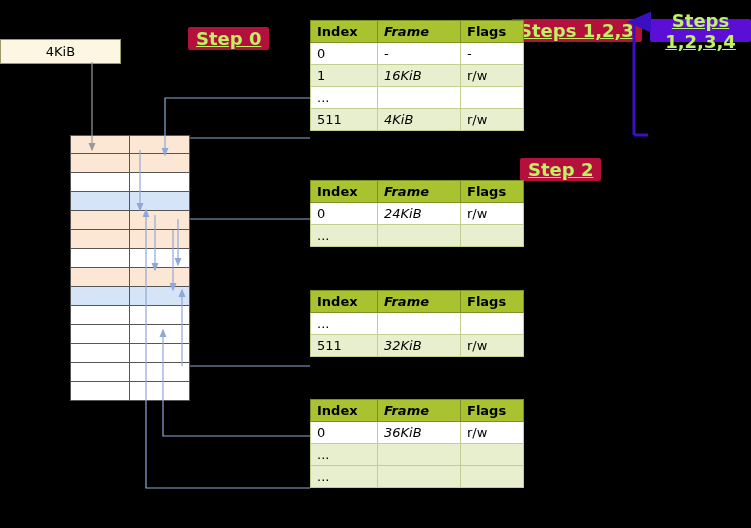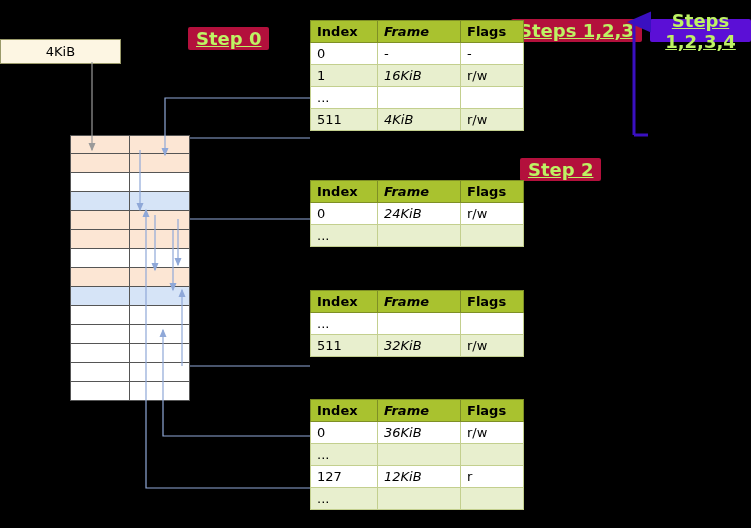--- a/index.html
+++ b/index.html
@@ -261,25 +261,20 @@
         <tbody>
           <tr>
             <td class="col-index">0</td>
             <td class="col-frame">36KiB</td>
             <td class="col-flags">r/w</td>
           </tr>
           <tr class="alt">
             <td class="col-index">...</td>
             <td class="col-frame"></td>
             <td class="col-flags"></td>
-          </tr>
-          <tr>
-            <td class="col-index">127</td>
-            <td class="col-frame">12KiB</td>
-            <td class="col-flags">r</td>
           </tr>
           <tr class="alt">
             <td class="col-index">...</td>
             <td class="col-frame"></td>
             <td class="col-flags"></td>
           </tr>
         </tbody>
       </table>
   </div>
 

